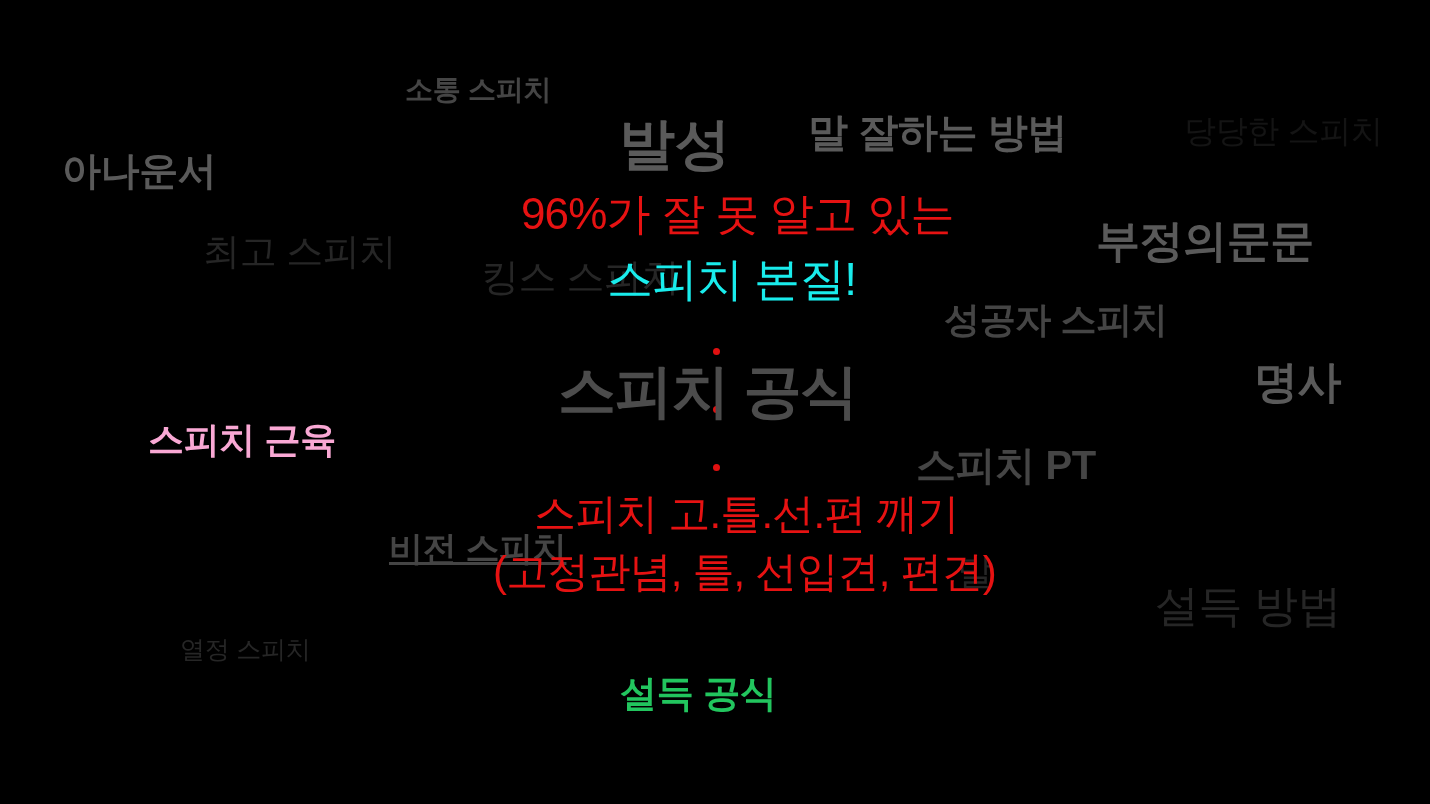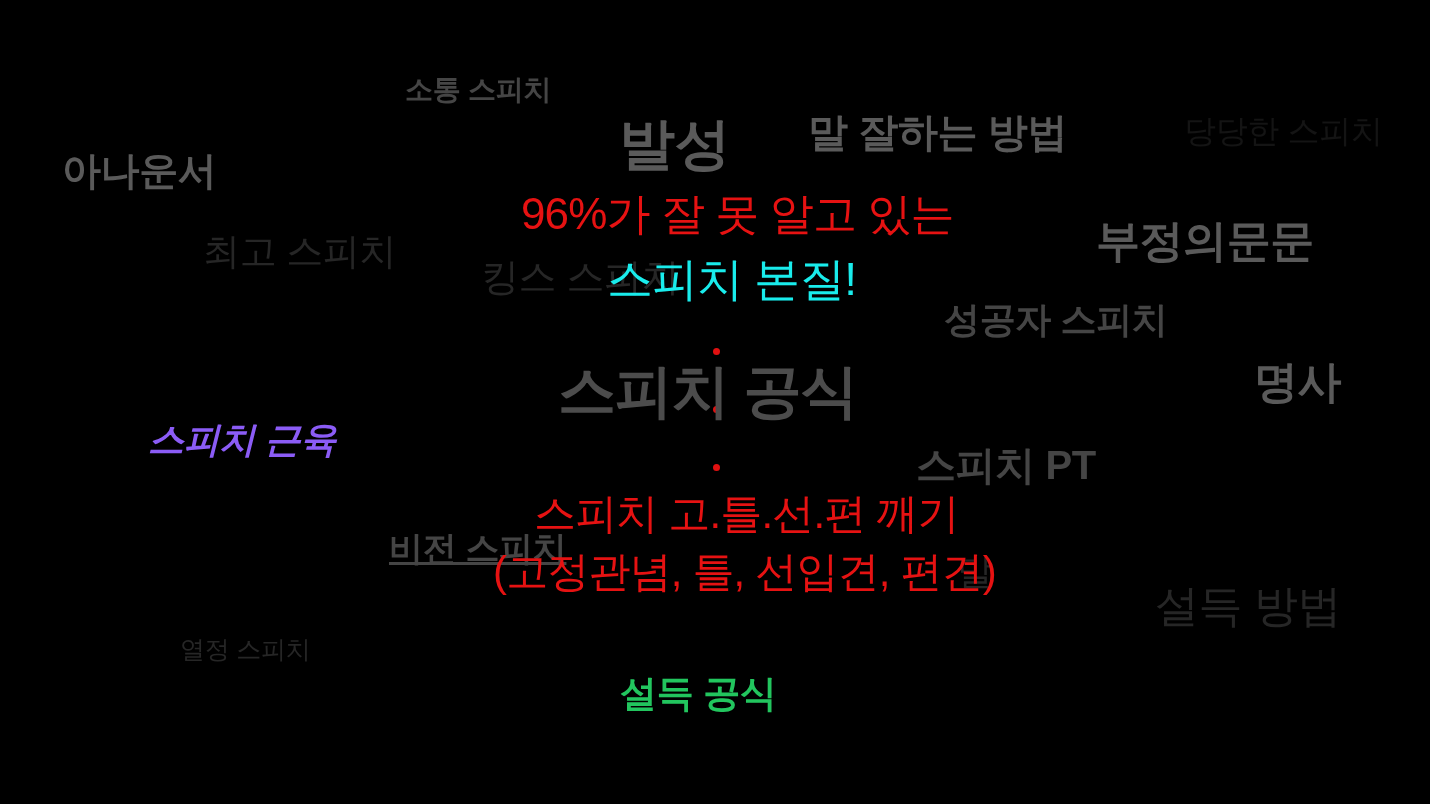--- a/index.html
+++ b/index.html
@@ -21,21 +21,21 @@
   .kw {
     position: absolute;
     white-space: nowrap;
     line-height: 1;
     letter-spacing: -0.01em;
     user-select: none;
   }
   
   .tier-bright   { color: #5a5a5a; font-weight: 700; }
   .tier-mid      { color: #454545; font-weight: 700; }
-  .tier-dim      { color: #8b5cf6; font-weight: 700; font-style: italic; }
+  .tier-dim      { color: #f9a8d4; font-weight: 700; }
   .tier-faint    { color: #22c55e; font-weight: 700; }
   .tier-thin-dim { color: #262626; font-weight: 400; }
   .tier-thin-faint { color: #141414; font-weight: 400; }
 
   
   .headline-red {
     position: absolute;
     white-space: nowrap;
     color: #e61212;
     font-weight: 400;

